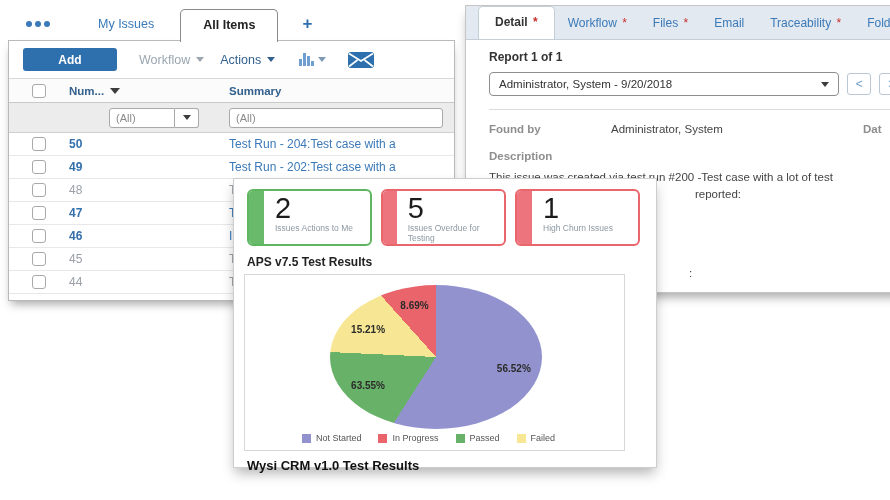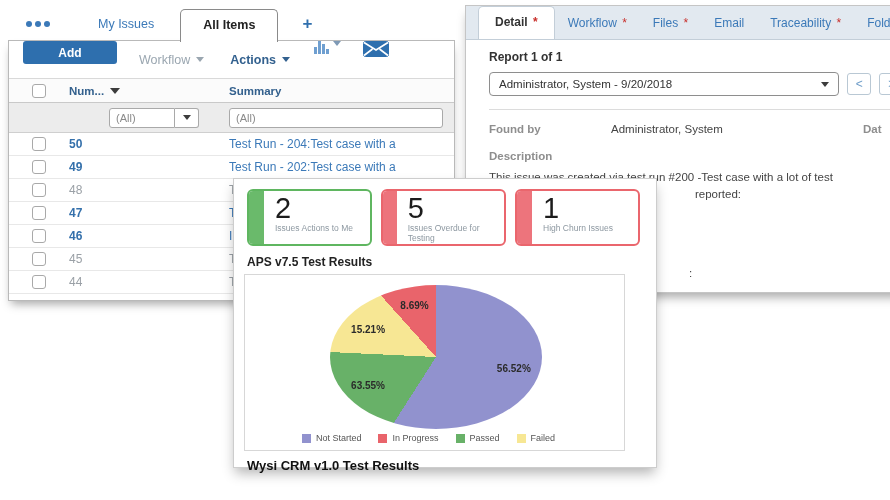--- a/index.html
+++ b/index.html
@@ -12,27 +12,27 @@
   .ltabs { position:relative; height:32px; display:flex; align-items:center; }
   .dots-icon { display:flex; gap:3px; margin-left:18px; }
   .dots-icon i { width:6px; height:6px; border-radius:50%; background:#3b79b8; display:block; }
   .ltab-link { color:#3b79b8; font-size:12.5px; margin-left:48px; cursor:pointer; }
   .ltab-active { position:relative; z-index:2; margin-left:26px; background:#fff;
     border:1px solid #8a8a8a; border-bottom:none; border-radius:5px 5px 0 0;
     padding:8px 22px 10px; font-size:12.5px; font-weight:bold; color:#222; top:1px; }
   .ltab-plus { color:#2f6fad; font-size:17px; font-weight:bold; margin-left:24px; }
   .left-body { position:relative; background:#fff; border:1px solid #b9b9b9; height:261px;
     box-shadow:0 6px 9px -3px rgba(0,0,0,0.35); overflow:hidden; }
-  .ltoolbar { display:flex; height:38px; padding:0 14px;
+  .ltoolbar { display:flex; align-items:center; height:38px; padding:0 14px;
     border-bottom:1px solid #d9d9d9; }
   .add-btn { background:#2e6fae; color:#fff; font-weight:bold; font-size:12px;
     border:none; border-radius:3px; width:94px; height:23px; cursor:pointer; }
   .tb-item { font-size:12.5px; display:flex; align-items:center; gap:6px; }
   .wf { color:#9aa6b0; margin-left:22px; }
-  .ac { color:#33618f; font-weight:bold; margin-left:26px; }
+  .ac { color:#33618f; font-weight:normal; margin-left:16px; }
   .caret { width:0; height:0; border-left:4px solid transparent; border-right:4px solid transparent;
     border-top:5px solid currentColor; display:inline-block; }
   .chart-ic { margin-left:24px; display:flex; align-items:flex-end; gap:1px; height:13px; }
   .chart-ic i { display:block; width:3px; background:#6f9fd0; }
   .chart-caret { color:#7e99b5; margin-left:4px; }
   .mail-ic { margin-left:22px; }
   .thead { display:flex; align-items:center; height:24px; border-bottom:1px solid #c9c9c9;
     background:#fbfbfb; font-size:11.5px; font-weight:bold; color:#33608d; }
   .cb { width:14px; height:14px; border:1.5px solid #a9a9a9; border-radius:3px; background:#fff; }
   .col-cb { width:60px; display:flex; justify-content:center; }

